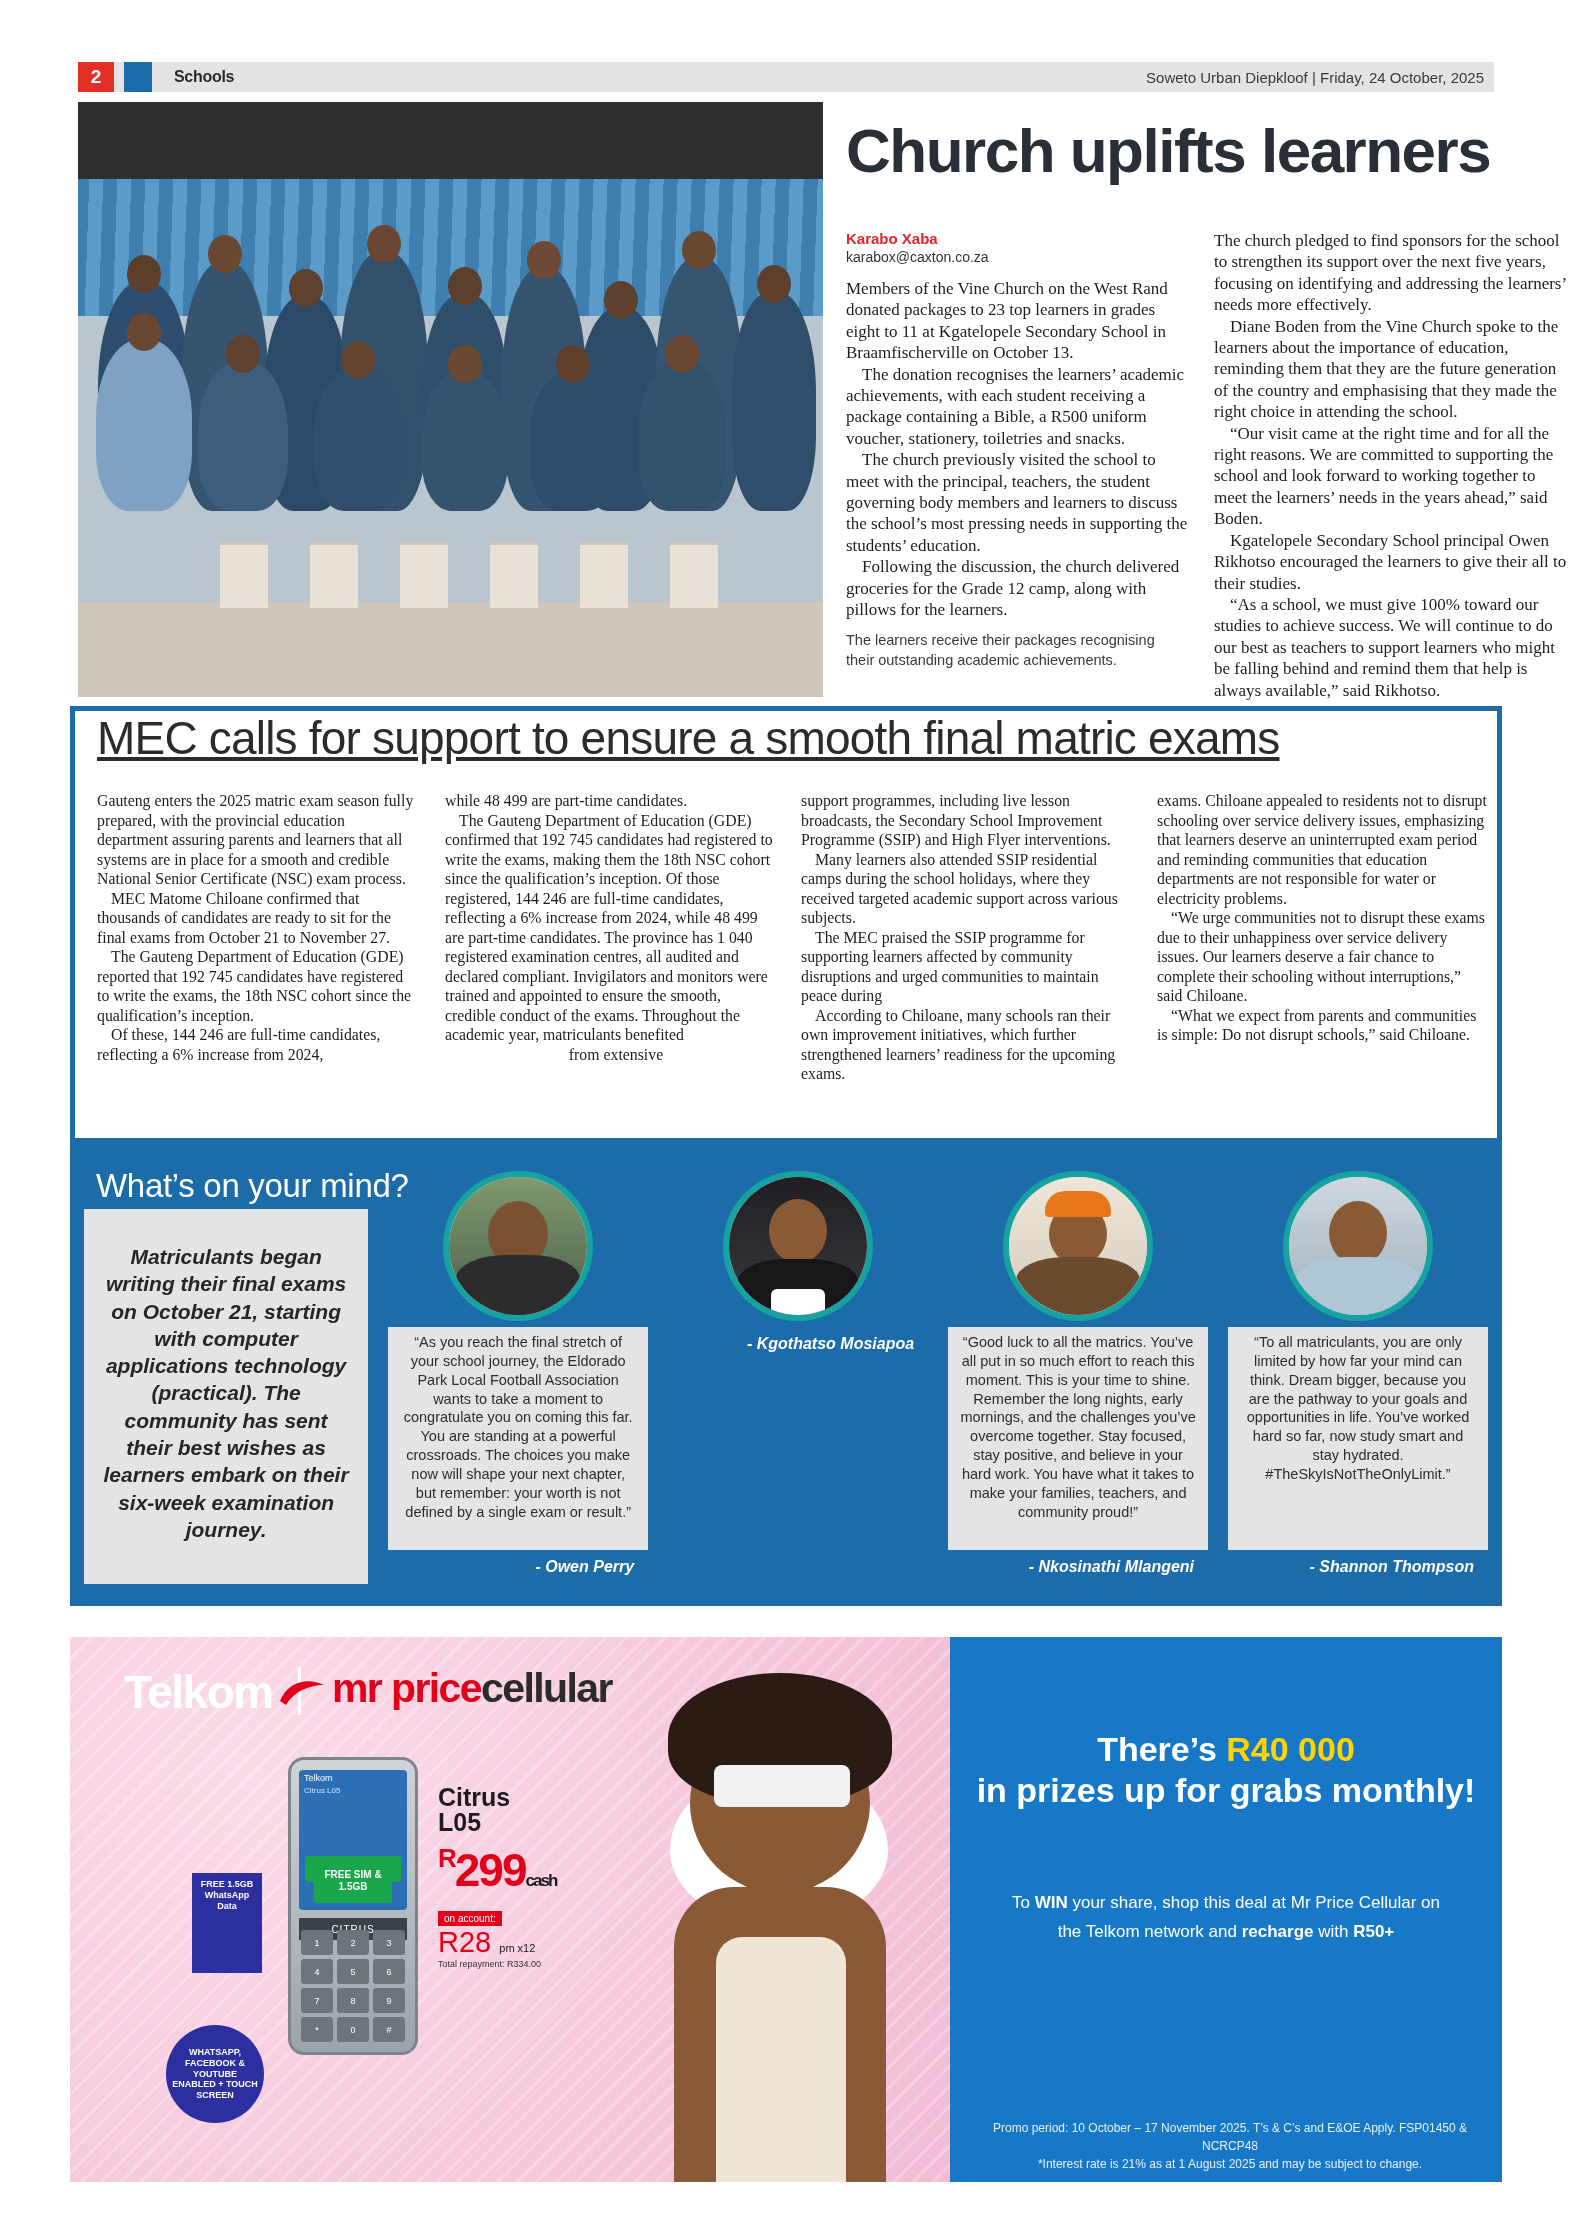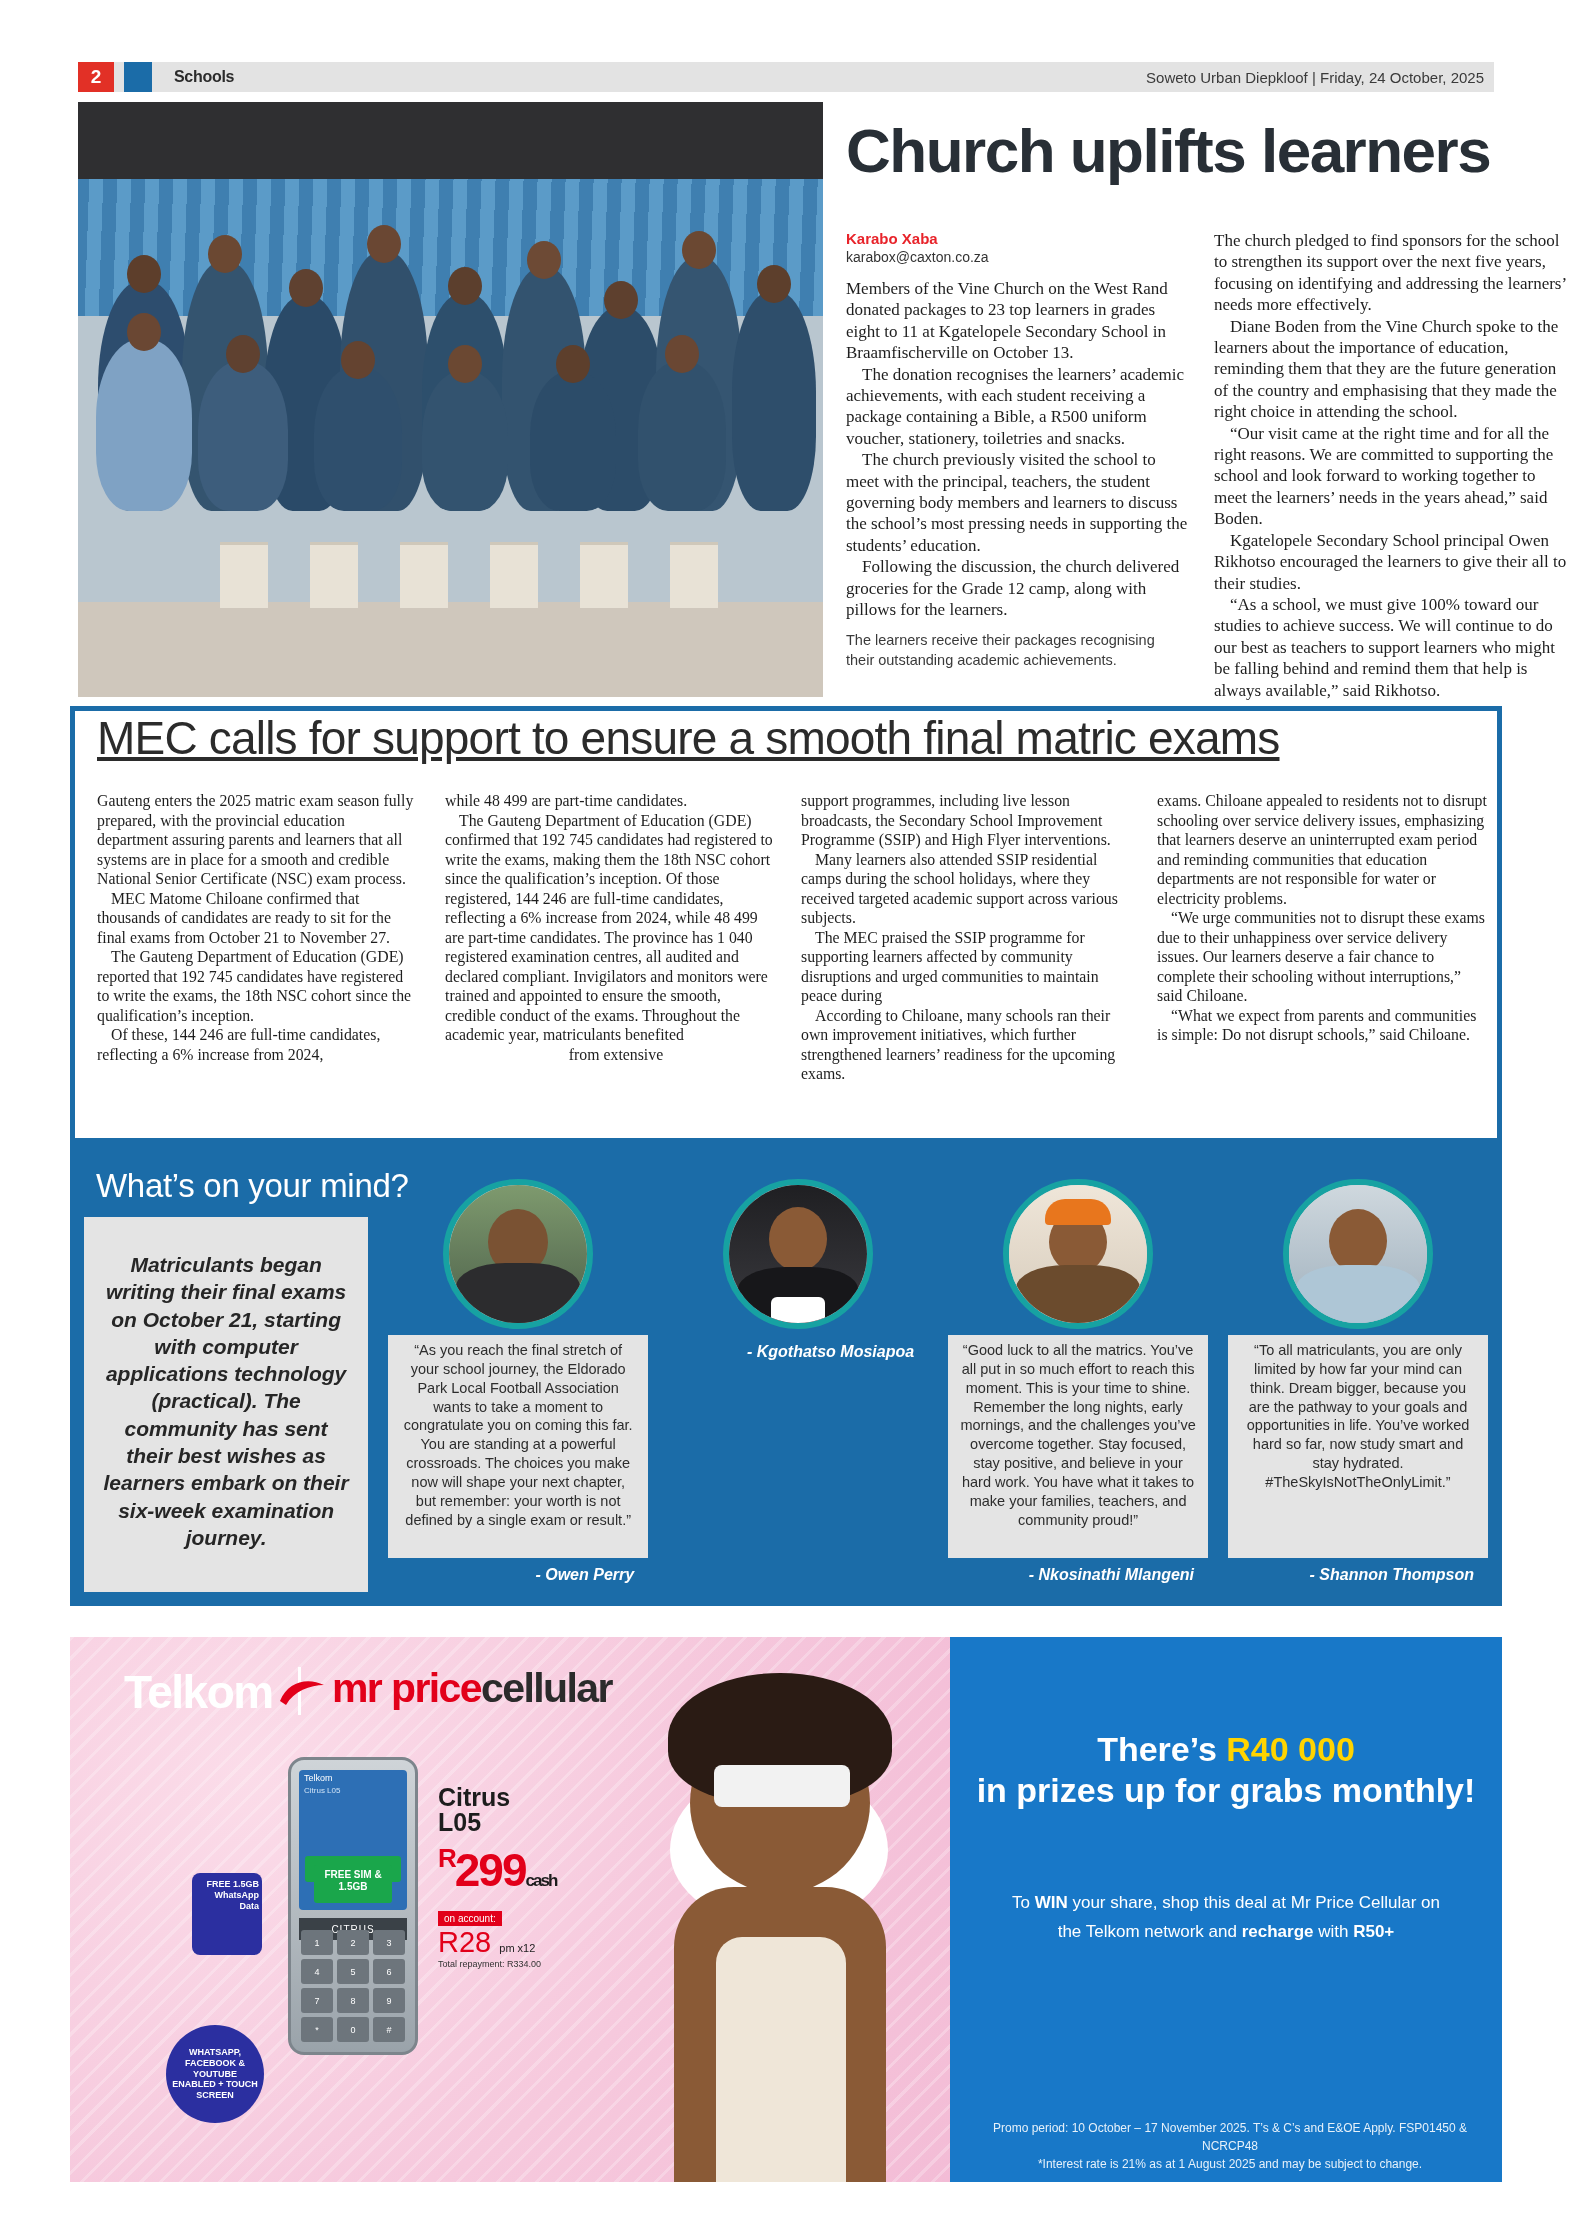--- a/index.html
+++ b/index.html
@@ -37,21 +37,21 @@
   .a2c2 { left: 370px; width: 328px; }
   .a2c3 { left: 726px; width: 328px; }
   .a2c4 { left: 1082px; width: 330px; }
   .a2c p { text-indent: 14px; margin: 0; }
   .a2c p.first { text-indent: 0; }
   .a2c p.rag { text-align: center; }
 
   
   .wom { position: absolute; left: 70px; top: 1143px; width: 1432px; height: 463px; background: #1b6ca8; }
   .wom-title { position: absolute; left: 26px; top: 24px; font-size: 33px; color: #ffffff; font-weight: 500; letter-spacing: -0.3px; }
-  .wom-grid { position: absolute; left: 14px; top: 74px; width: 1404px; height: 375px; display: flex; gap: 20px; }
+  .wom-grid { position: absolute; left: 14px; top: 66px; width: 1404px; height: 375px; display: flex; gap: 20px; }
   .wom-lead { width: 292px; background: #e4e4e4; padding: 34px 16px 10px 16px; }
   .wom-lead p { font-style: italic; font-weight: bold; font-size: 21px; line-height: 1.30; color: #262626; text-align: center; }
   .qcard { width: 268px; position: relative; display: flex; flex-direction: column; }
   .qcard .avatar-wrap { height: 118px; position: relative; }
   .avatar { position: absolute; left: 50%; transform: translateX(-50%); top: -38px; width: 150px; height: 150px; border-radius: 50%; border: 6px solid #17a2a2; overflow: hidden; background: #d4d7da; }
   .qbody { flex: 1; background: #e4e4e4; padding: 6px 12px 8px; }
   .qbody p { font-size: 14.5px; line-height: 1.30; color: #2d2d2d; text-align: center; }
   .qname { height: 34px; background: #1b6ca8; color: #fff; font-size: 16px; font-weight: bold; font-style: italic; display: flex; align-items: center; justify-content: flex-end; padding-right: 14px; }
 
   
@@ -83,21 +83,21 @@
   .pb-r28 .x12 { font-size: 11px; color: #1d1d1d; }
   .pb-total { font-size: 9px; color: #333; }
 
   .talkbubble { position: absolute; left: 600px; top: 130px; width: 218px; height: 160px; background: #ffffff; border-radius: 50% 50% 50% 50%/ 52% 52% 48% 48%; display:flex; align-items:center; justify-content:center; }
   .tb-text { text-align: center; font-style: italic; font-weight: bold; color: #1d1d1d; line-height: 1.0; }
   .tb1 { font-size: 34px; }
   .tb2 { font-size: 21px; }
   .tb3 { font-size: 19px; }
 
   .badge-left { position: absolute; left: 96px; top: 388px; width: 98px; height: 98px; border-radius: 50%; background: #2b2fa0; color: #fff; font-size: 9px; font-weight: bold; display:flex; align-items:center; justify-content:center; text-align:center; line-height:1.22; padding: 6px; }
-  .freebadge { position: absolute; left: 122px; top: 236px; width: 70px; height: 82px; background: #2b2fa0; color:#fff; border-radius: 8px; font-size: 9px; font-weight:bold; text-align:right; padding: 6px 3px; line-height:1.2; }
+  .freebadge { position: absolute; left: 122px; top: 236px; width: 70px; height: 100px; background: #2b2fa0; color:#fff; border-radius: 0; font-size: 9px; font-weight:bold; text-align:center; padding: 6px 3px; line-height:1.2; }
   .freesim { position: absolute; left: 244px; top: 228px; width: 78px; height: 38px; background: #1aa64b; color: #fff; font-size: 10px; font-weight: bold; text-align:center; border-radius: 3px; padding-top:4px; line-height: 1.2;}
 
   .ad-right { position: absolute; left: 880px; top: 0; width: 552px; height: 545px; background: #1878c8; color: #fff; }
   .ar-h { position: absolute; left: 20px; top: 92px; width: 512px; text-align: center; font-size: 34px; font-weight: bold; line-height: 1.22; }
   .ar-h .amount { color: #ffd400; }
   .ar-body { position: absolute; left: 60px; top: 252px; width: 432px; text-align: center; font-size: 17px; line-height: 1.70; }
   .ar-body b { font-weight: bold; }
   .ar-fine { position: absolute; left: 40px; top: 482px; width: 480px; text-align: center; font-size: 12px; line-height: 1.5; color: #e6f1fa; }
 
   

